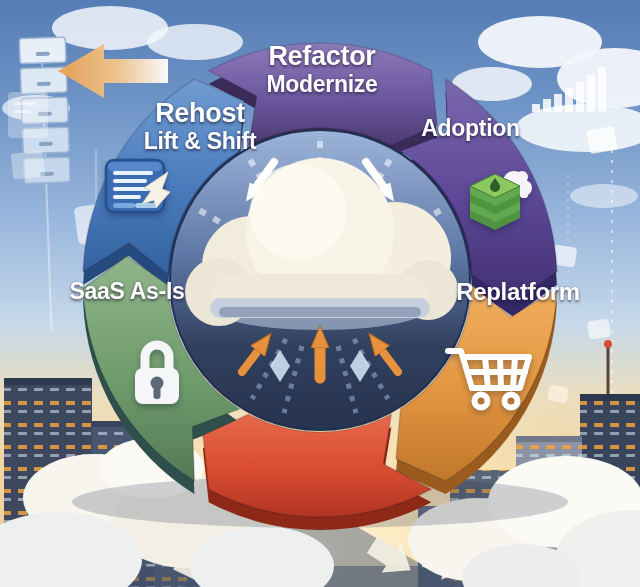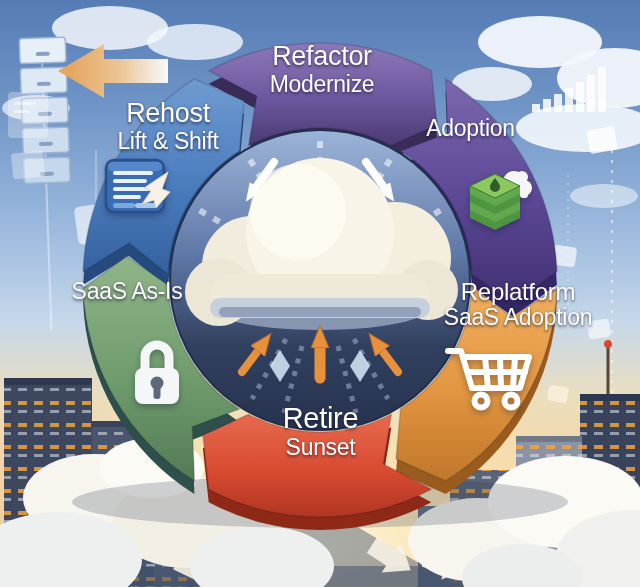--- a/index.html
+++ b/index.html
@@ -1,25 +1,25 @@
 <!DOCTYPE html>
 <html><head>
 <meta charset="utf-8">
 <style>
   html,body{margin:0;padding:0;background:#222;}
   .stage{position:relative;width:640px;height:587px;overflow:hidden;
          font-family:"Liberation Sans","DejaVu Sans",sans-serif;background:#7da0cd;}
   .stage svg.base{position:absolute;left:0;top:0;}
-  .seg-label{position:absolute;text-align:center;color:#fff;font-weight:400;
+  .seg-label{position:absolute;text-align:center;color:#fff;font-weight:700;
              text-shadow:0 2px 3px rgba(25,20,45,.55),0 0 2px rgba(25,20,45,.35);
              line-height:1.1;letter-spacing:-.3px;pointer-events:none;}
   .seg-label .main{display:block;font-size:27px;}
   .seg-label .sub{display:block;font-size:23px;}
   #lb-refactor{left:212px;top:42px;width:220px;}
-  #lb-rehost{left:84px;top:99px;width:168px;}
+  #lb-rehost{left:116px;top:99px;width:168px;}
   #lb-replatform{left:383px;top:116px;width:175px;}
   #lb-repurchase{left:428px;top:279px;width:180px;}
   #lb-retire{left:238px;top:403px;width:165px;}
   #lb-retain{left:43px;top:279px;width:168px;}
   #lb-replatform .main,#lb-repurchase .main{font-size:24px;}
   #lb-retire .main{font-size:29px;}
   .icon{position:absolute;pointer-events:none;filter:drop-shadow(0 3px 3px rgba(20,25,50,.35));}
   #ic-rehost{left:104px;top:158px;}
   #ic-replatform{left:462px;top:170px;}
   #ic-repurchase{left:440px;top:342px;}
@@ -285,25 +285,20 @@
 
 <div class="seg-label" id="lb-refactor">
   <span class="main">Refactor</span>
   <span class="sub">Modernize</span>
 </div>
 <div class="seg-label" id="lb-replatform">
   <span class="sub">Adoption</span>
 </div>
 <div class="seg-label" id="lb-repurchase">
   <span class="main">Replatform</span>
-  <span class="sub">SaaS Adoption</span>
-</div>
-<div class="seg-label" id="lb-retire">
-  <span class="main">Retire</span>
-  <span class="sub">Sunset</span>
 </div>
 <div class="seg-label" id="lb-retain">
   <span class="sub">SaaS As-Is</span>
 </div>
 <div class="seg-label" id="lb-rehost">
   <span class="main">Rehost</span>
   <span class="sub">Lift &amp; Shift</span>
 </div>
 
 <svg class="icon" id="ic-rehost" width="70" height="62" viewBox="0 0 70 62">

